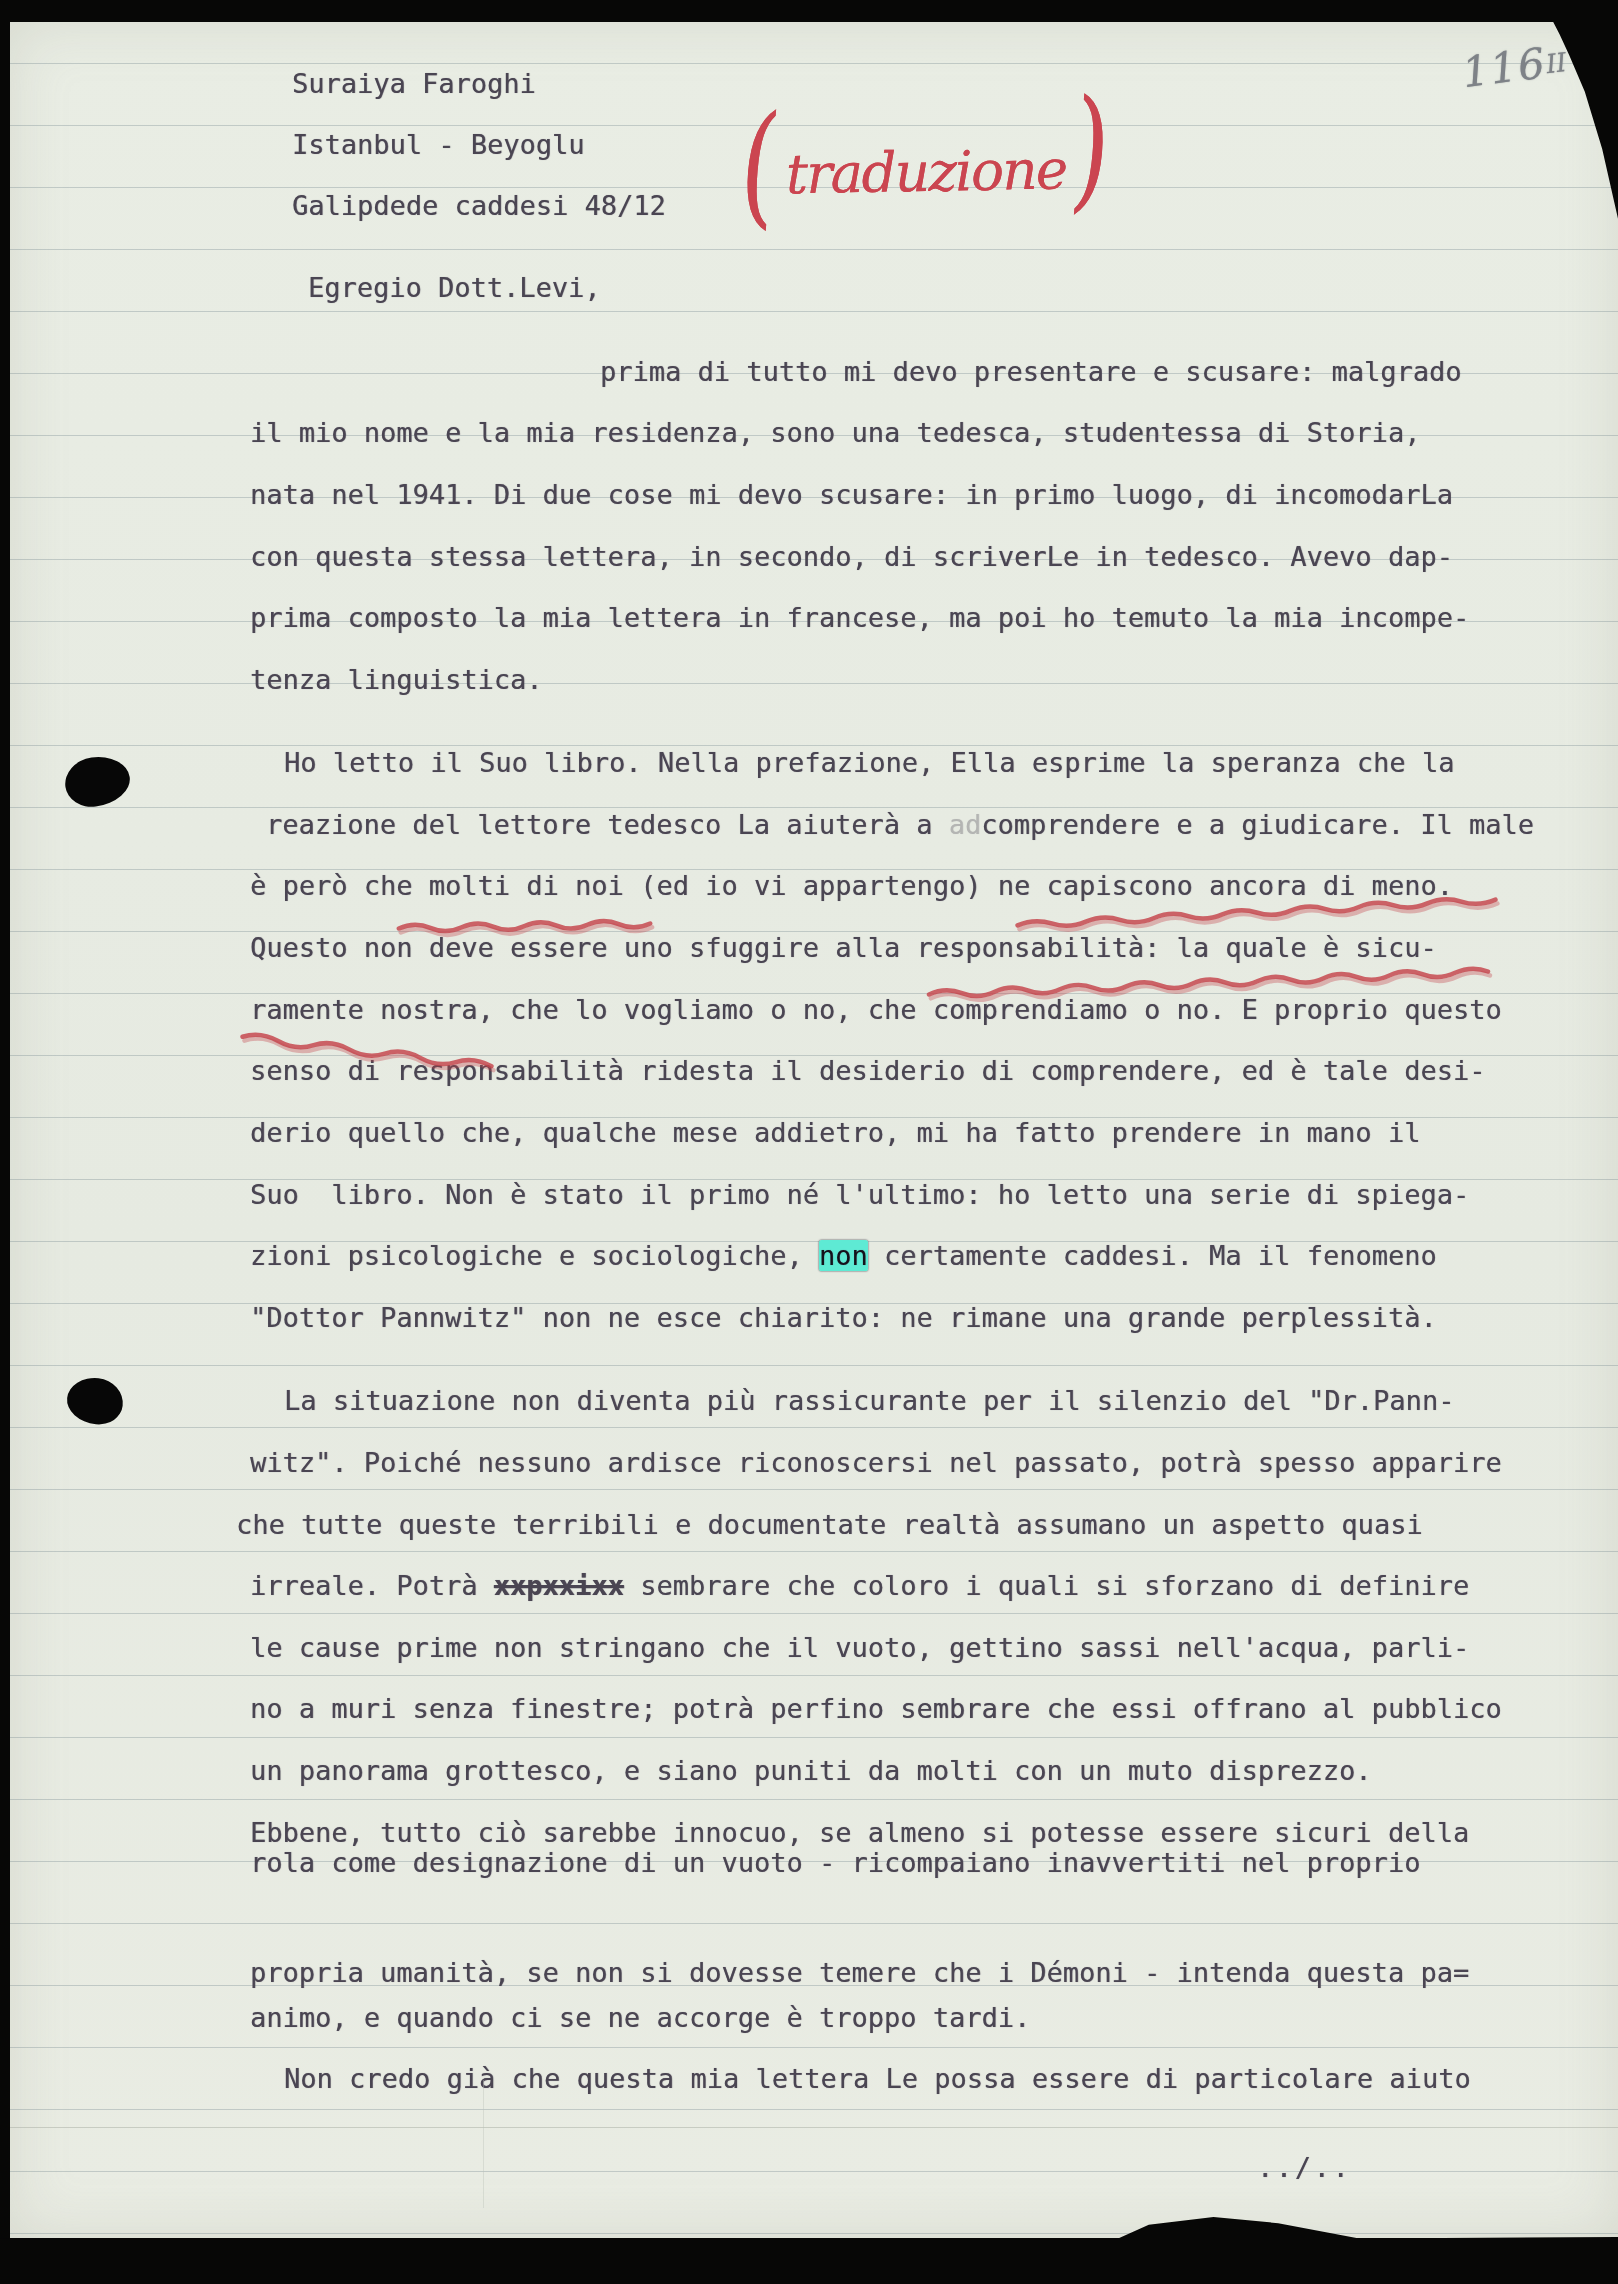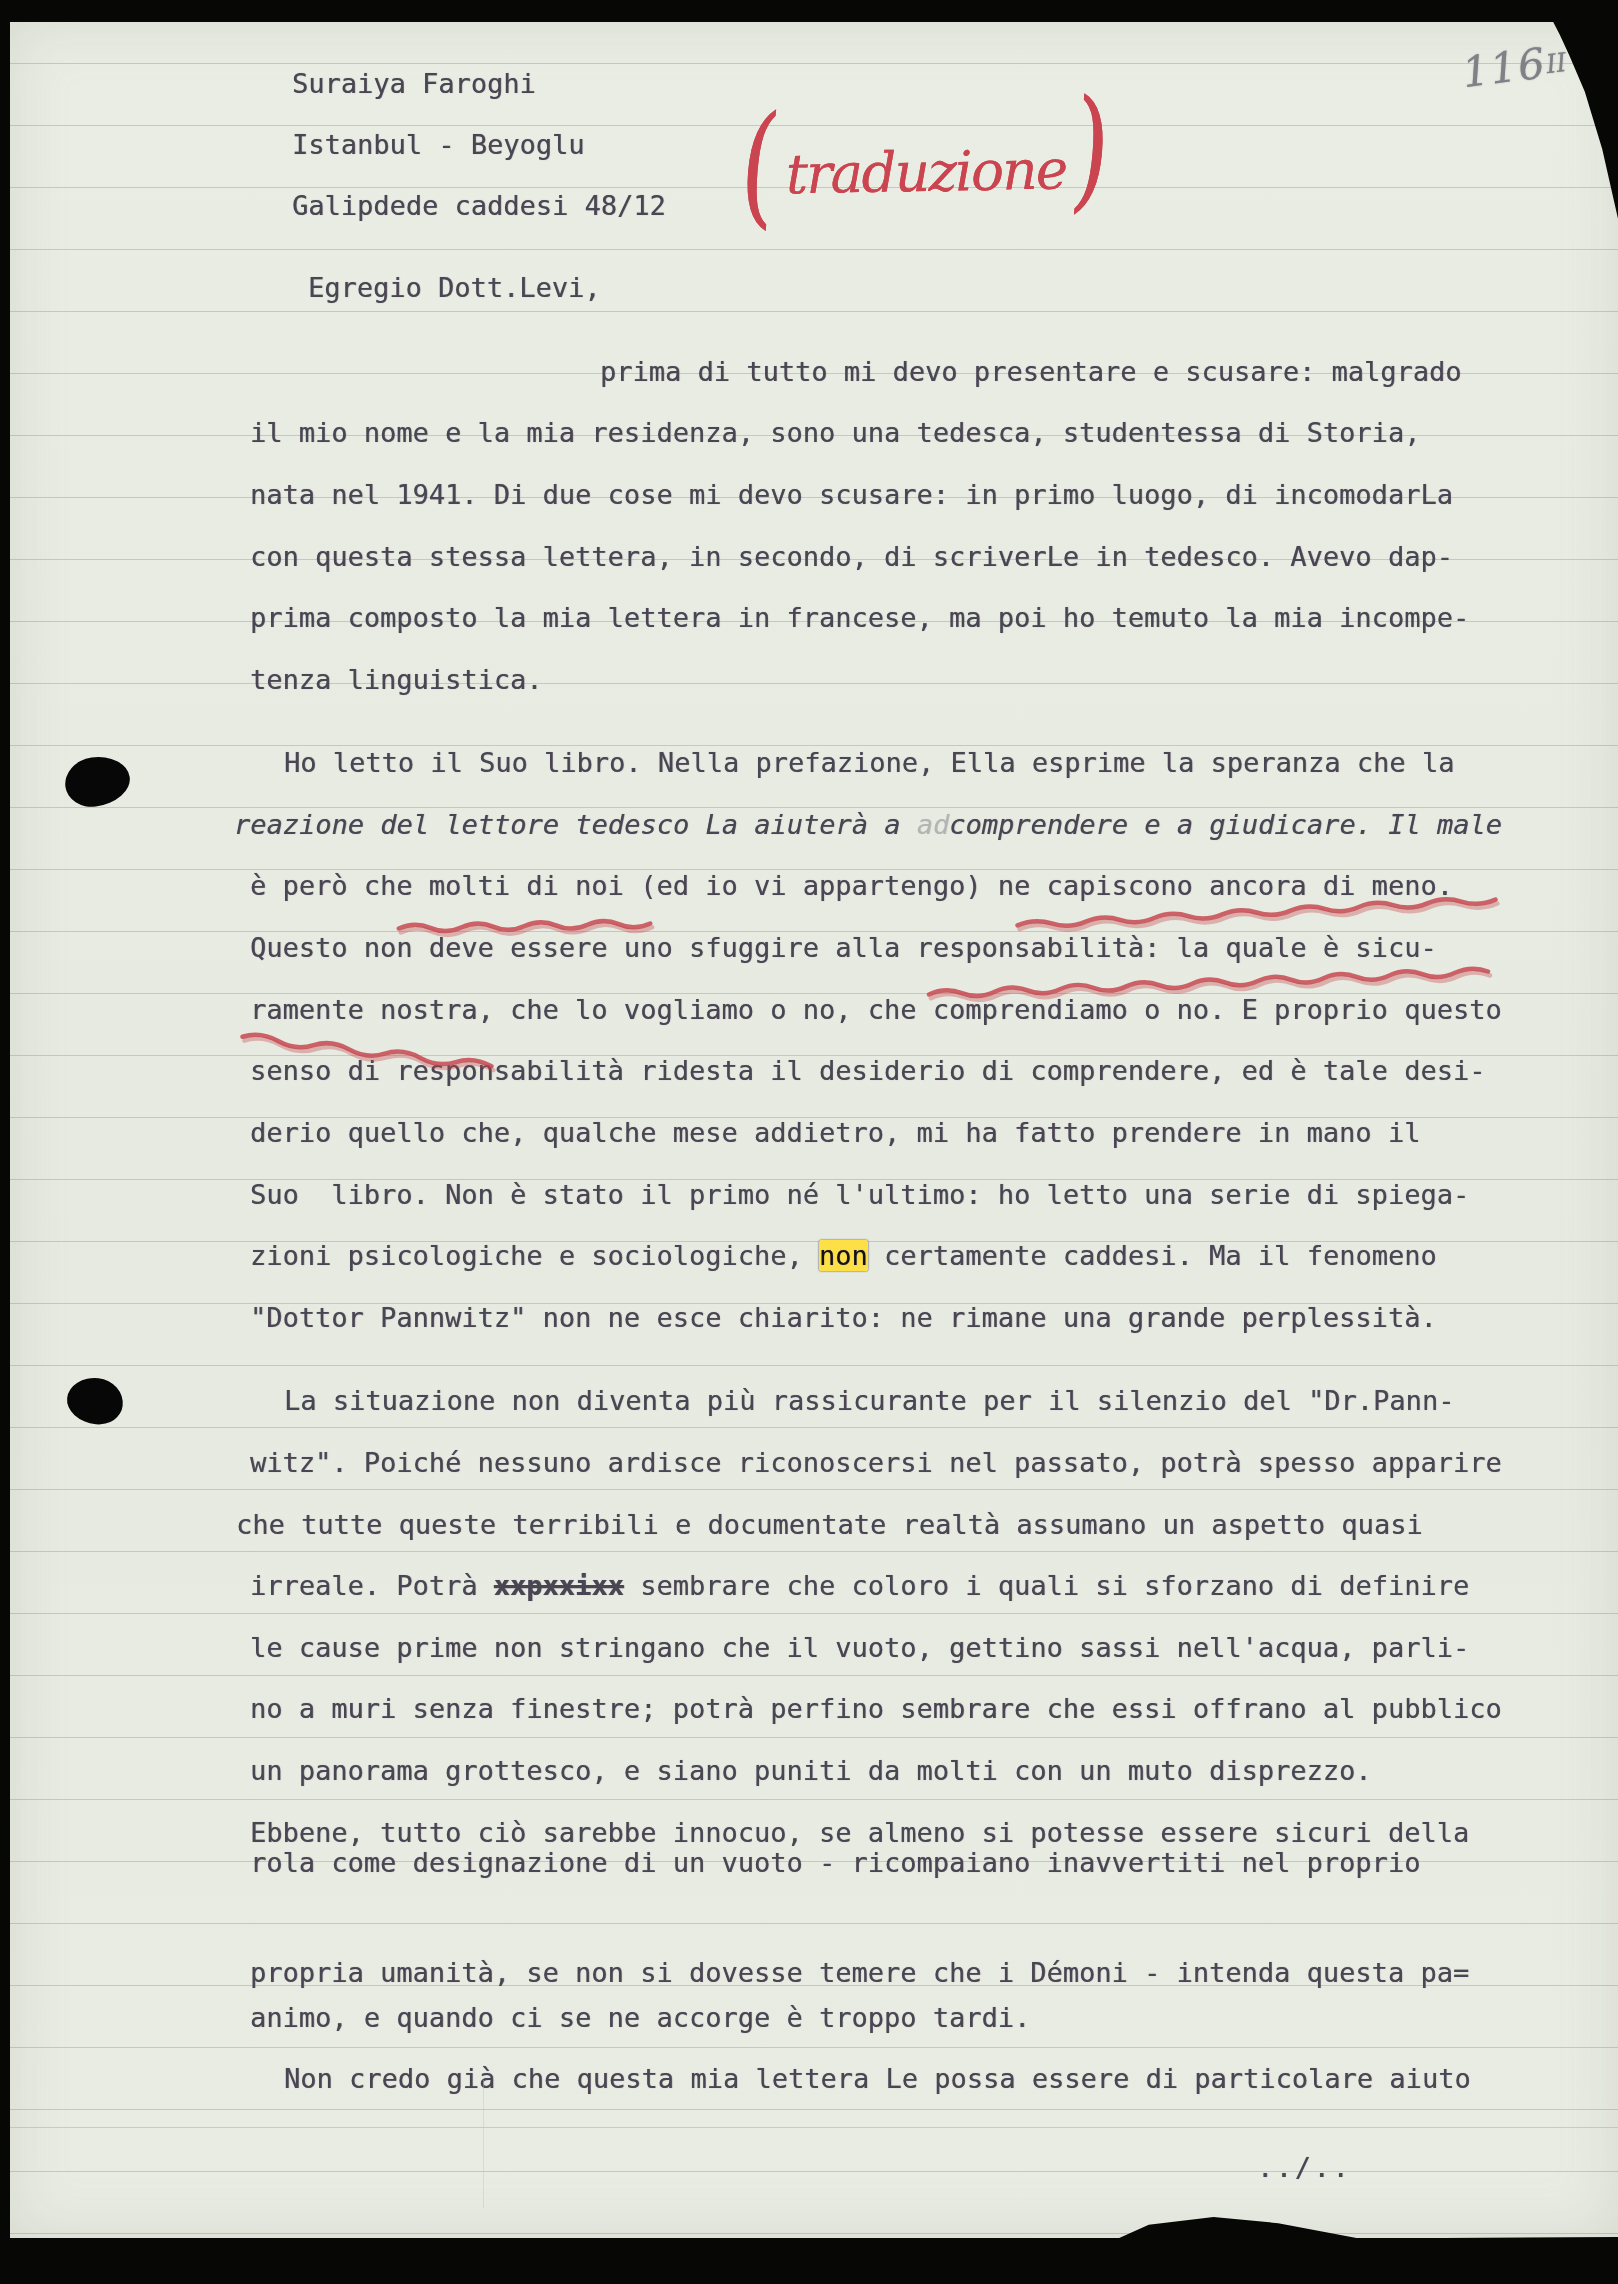--- a/index.html
+++ b/index.html
@@ -22,21 +22,21 @@
   }
   
   .tline,.addr div,.cont{
     position:absolute;white-space:pre;
     font-family:"DejaVu Sans Mono","Liberation Mono",monospace;
     font-size:27px;color:#4a4552;
     text-shadow:0.4px 0.4px 0.7px rgba(70,64,82,.65);
   }
   .addr div{position:absolute;left:292px;}
   .f{opacity:.32;}
-  .b{color:#14111b;background:#fde047;border-radius:2.6px;box-shadow:0 0 1.9px #272230;}
+  .b{color:#14111b;background:#5eead4;border-radius:2.6px;box-shadow:0 0 1.9px #272230;}
   .s{text-decoration:line-through;text-decoration-thickness:2.6px;font-weight:bold;}
   .cont{left:1257px;top:2152px;letter-spacing:2.6px;}
   
   .handnote{
     position:absolute;left:733px;top:95px;display:flex;align-items:flex-start;
     transform:rotate(-3deg);color:#cb4550;
   }
   .hp{
     font-family:"DejaVu Serif","Liberation Serif",serif;font-style:italic;
     font-size:132px;line-height:122px;transform:scaleX(.72);font-weight:400;
@@ -97,21 +97,21 @@
 
 <div id="lines">
     <div class="tline" style="top: 272px; left: 284px; margin-left: 24px;"><span>Egregio Dott.Levi,</span></div>
     <div class="tline" style="top: 356px; left: 600px;"><span>prima di tutto mi devo presentare e scusare: malgrado</span></div>
     <div class="tline" style="top: 417px; left: 250px;"><span>il mio nome e la mia residenza, sono una tedesca, studentessa di Storia,</span></div>
     <div class="tline" style="top: 479px; left: 250px;"><span>nata nel 1941. Di due cose mi devo scusare: in primo luogo, di incomodarLa</span></div>
     <div class="tline" style="top: 541px; left: 250px;"><span>con questa stessa lettera, in secondo, di scriverLe in tedesco. Avevo dap-</span></div>
     <div class="tline" style="top: 602px; left: 250px;"><span>prima composto la mia lettera in francese, ma poi ho temuto la mia incompe-</span></div>
     <div class="tline" style="top: 664px; left: 250px;"><span>tenza linguistica.</span></div>
     <div class="tline" style="top: 747px; left: 284px;"><span>Ho letto il Suo libro. Nella prefazione, Ella esprime la speranza che la</span></div>
-    <div class="tline" style="top: 809px; left: 234px; font-style: italic;"><span>reazione del lettore tedesco La aiuterà a </span><span class="f">ad</span><span>comprendere e a giudicare. Il male</span></div>
+    <div class="tline" style="top: 809px; left: 266px;"><span>reazione del lettore tedesco La aiuterà a </span><span class="f">ad</span><span>comprendere e a giudicare. Il male</span></div>
     <div class="tline" style="top: 870px; left: 250px;"><span>è però che molti di noi (ed io vi appartengo) ne capiscono ancora di meno.</span></div>
     <div class="tline" style="top: 932px; left: 250px;"><span>Questo non deve essere uno sfuggire alla responsabilità: la quale è sicu-</span></div>
     <div class="tline" style="top: 994px; left: 250px;"><span>ramente nostra, che lo vogliamo o no, che comprendiamo o no. E proprio questo</span></div>
     <div class="tline" style="top: 1055px; left: 250px;"><span>senso di responsabilità ridesta il desiderio di comprendere, ed è tale desi-</span></div>
     <div class="tline" style="top: 1117px; left: 250px;"><span>derio quello che, qualche mese addietro, mi ha fatto prendere in mano il</span></div>
     <div class="tline" style="top: 1179px; left: 250px;"><span>Suo  libro. Non è stato il primo né l'ultimo: ho letto una serie di spiega-</span></div>
     <div class="tline" style="top: 1240px; left: 250px;"><span>zioni psicologiche e sociologiche, </span><span class="b">non</span><span> certamente caddesi. Ma il fenomeno</span></div>
     <div class="tline" style="top: 1302px; left: 250px;"><span>"Dottor Pannwitz" non ne esce chiarito: ne rimane una grande perplessità.</span></div>
     <div class="tline" style="top: 1385px; left: 284px;"><span>La situazione non diventa più rassicurante per il silenzio del "Dr.Pann-</span></div>
     <div class="tline" style="top: 1447px; left: 250px;"><span>witz". Poiché nessuno ardisce riconoscersi nel passato, potrà spesso apparire</span></div>

